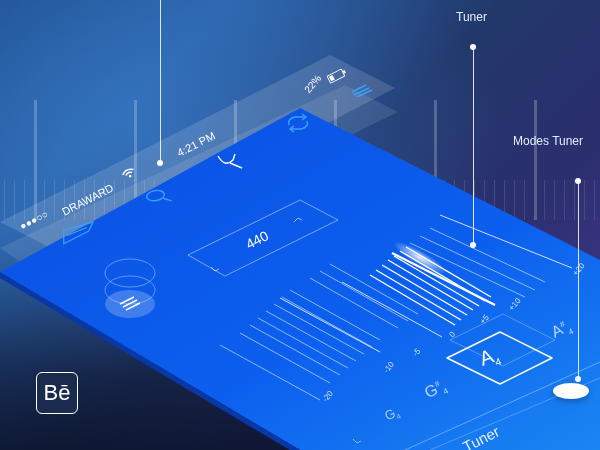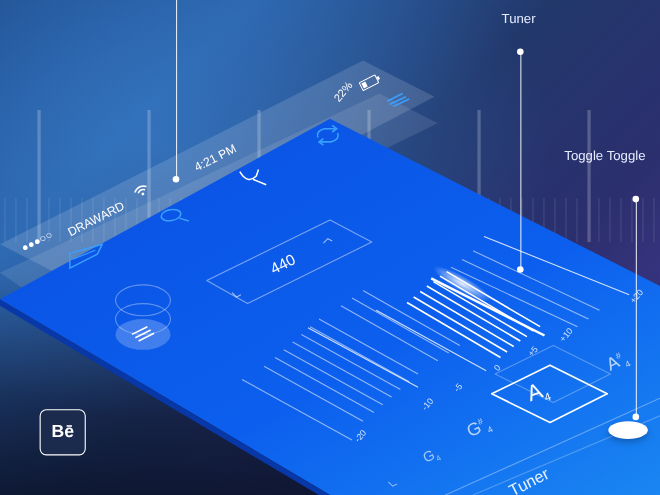--- a/index.html
+++ b/index.html
@@ -17,21 +17,21 @@
   .stage{position:absolute;left:0;top:0;width:600px;height:450px;}
 
   .txt{position:absolute;color:#fff;white-space:nowrap;}
   .ico{position:absolute;}
 
   .callout-line{position:absolute;width:1px;background:rgba(255,255,255,0.85);}
   .callout-dot{position:absolute;width:6px;height:6px;border-radius:50%;background:#fff;}
   .callout-label{position:absolute;color:#e6ecff;font-size:12px;}
 
   .behance{position:absolute;left:36px;top:372px;width:42px;height:42px;border:1.5px solid #fff;border-radius:6px;
-    background:#1b2b4d;color:#fff;font-weight:bold;font-size:16px;display:flex;align-items:center;justify-content:center;box-sizing:border-box;text-align:center;}
+    background:#1b2b4d;color:#fff;font-weight:normal;font-size:22px;display:flex;align-items:center;justify-content:center;box-sizing:border-box;text-align:center;}
 </style>
 </head>
 <body>
 
 <div class="bg-vignette"></div>
 
 <div class="bg-bars" id="bgbars">
     <div class="bg-bar" style="left: 4px; height: 40px;"></div>
     <div class="bg-bar" style="left: 14px; height: 40px;"></div>
     <div class="bg-bar" style="left: 24px; height: 40px;"></div>
@@ -266,18 +266,18 @@
 </div>
 
 <div class="callout-line" style="left:160px;top:0;height:163px;"></div>
 <div class="callout-dot" style="left:157px;top:160px;"></div>
 
 <div class="callout-label" style="left:456px;top:10px;">Tuner</div>
 <div class="callout-dot" style="left:470px;top:44px;"></div>
 <div class="callout-line" style="left:473px;top:47px;height:196px;"></div>
 <div class="callout-dot" style="left:470px;top:242px;"></div>
 
-<div class="callout-label" style="left:513px;top:134px;">Toggle Toggle</div>
+<div class="callout-label" style="left:513px;top:134px;">Modes Tuner</div>
 <div class="callout-dot" style="left:575px;top:178px;"></div>
 <div class="callout-line" style="left:578px;top:181px;height:196px;"></div>
 <div class="callout-dot" style="left:575px;top:376px;"></div>
 
 <div class="behance">Bē</div>
 
 </body></html>

